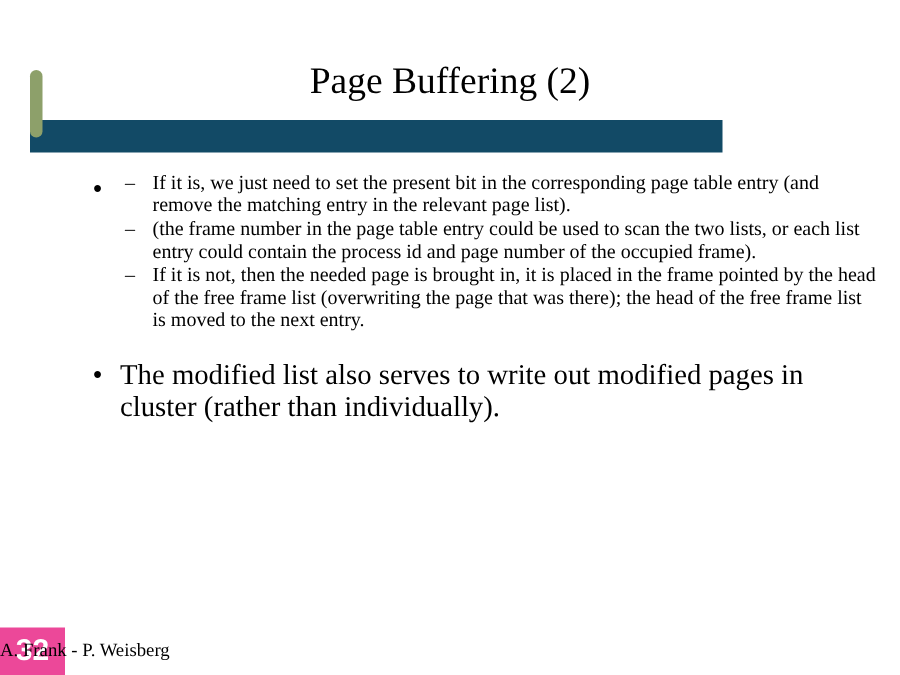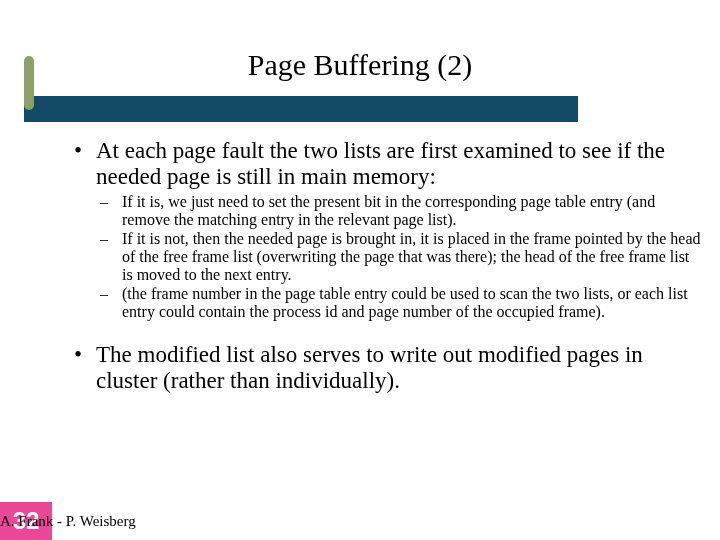--- a/index.html
+++ b/index.html
@@ -26,25 +26,24 @@
 <div class="slide">
   <div class="title-wrap">
     <div class="accent"></div>
     <h1 class="title">Page Buffering (2)</h1>
     <div class="band"></div>
   </div>
 
   <div class="content">
     <ul class="l1">
       <li>
-        <span>At each page fault the two lists are first examined to see if the needed page is still in main memory:</span>
         <ul class="l2">
           <li><span>If it is, we just need to set the present bit in the corresponding page table entry (and remove the matching entry in the relevant page list).</span></li>
+          <li><span>(the frame number in the page table entry could be used to scan the two lists, or each list entry could contain the process id and page number of the occupied frame).</span></li>
           <li><span>If it is not, then the needed page is brought in, it is placed in the frame pointed by the head of the free frame list (overwriting the page that was there); the head of the free frame list is moved to the next entry.</span></li>
-          <li><span>(the frame number in the page table entry could be used to scan the two lists, or each list entry could contain the process id and page number of the occupied frame).</span></li>
         </ul>
       </li>
       <li class="gap">
         <span>The modified list also serves to write out modified pages in cluster (rather than individually).</span>
       </li>
     </ul>
   </div>
 
   <div class="pagenum">32</div>
   <div class="footer">A. Frank - P. Weisberg</div>

